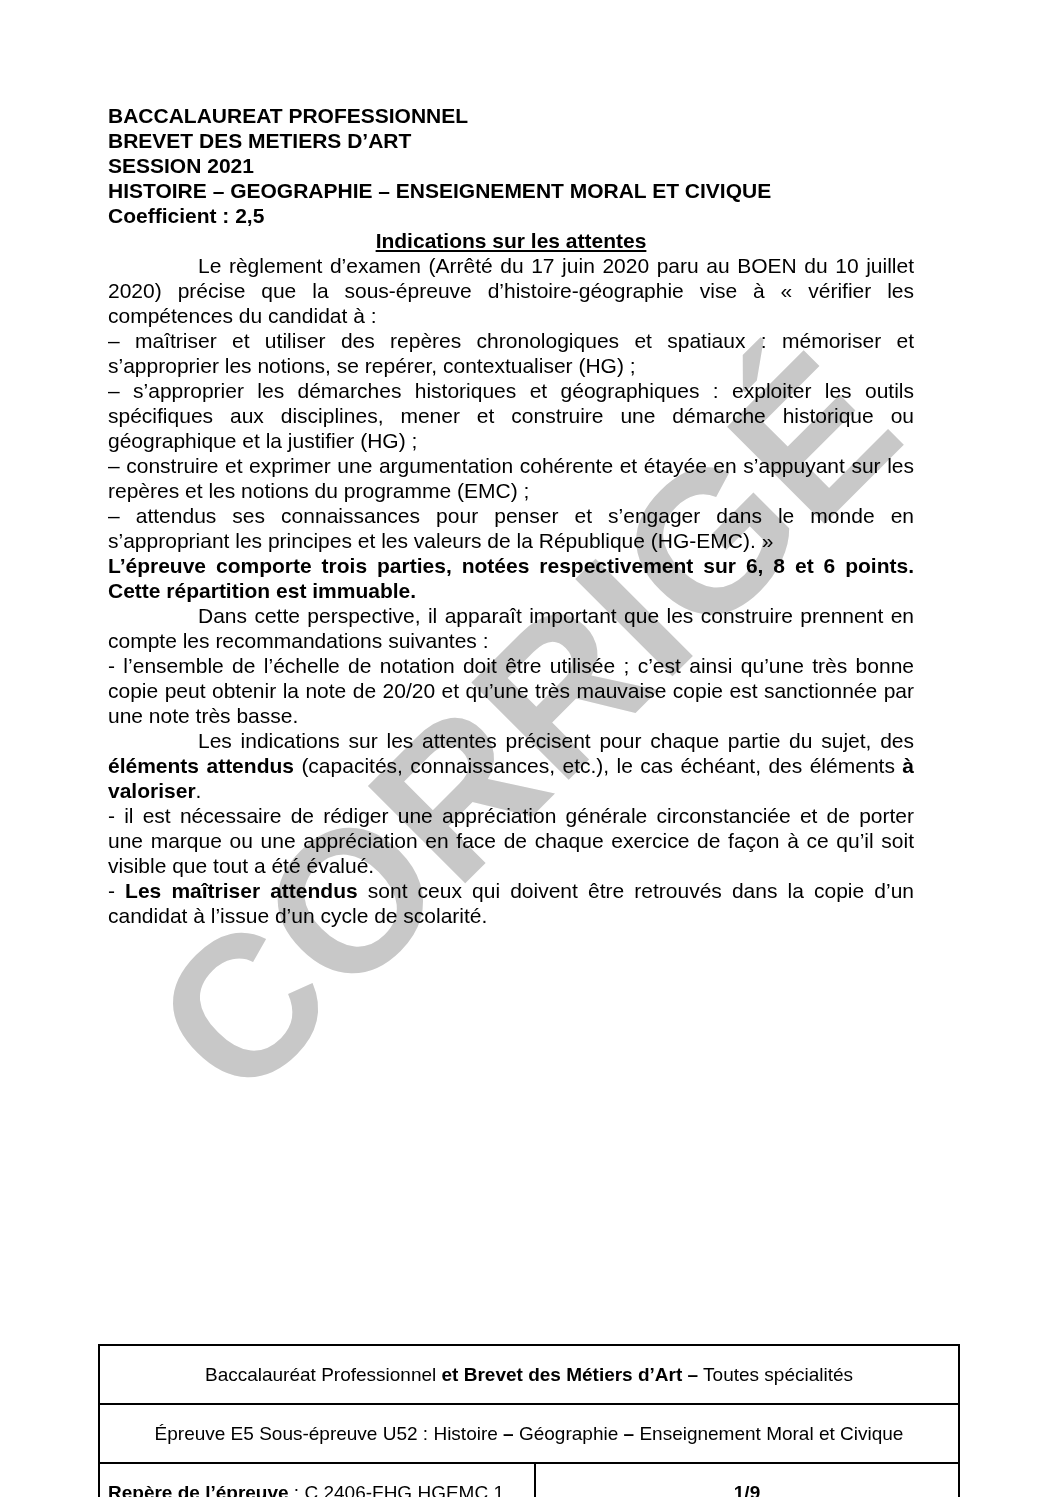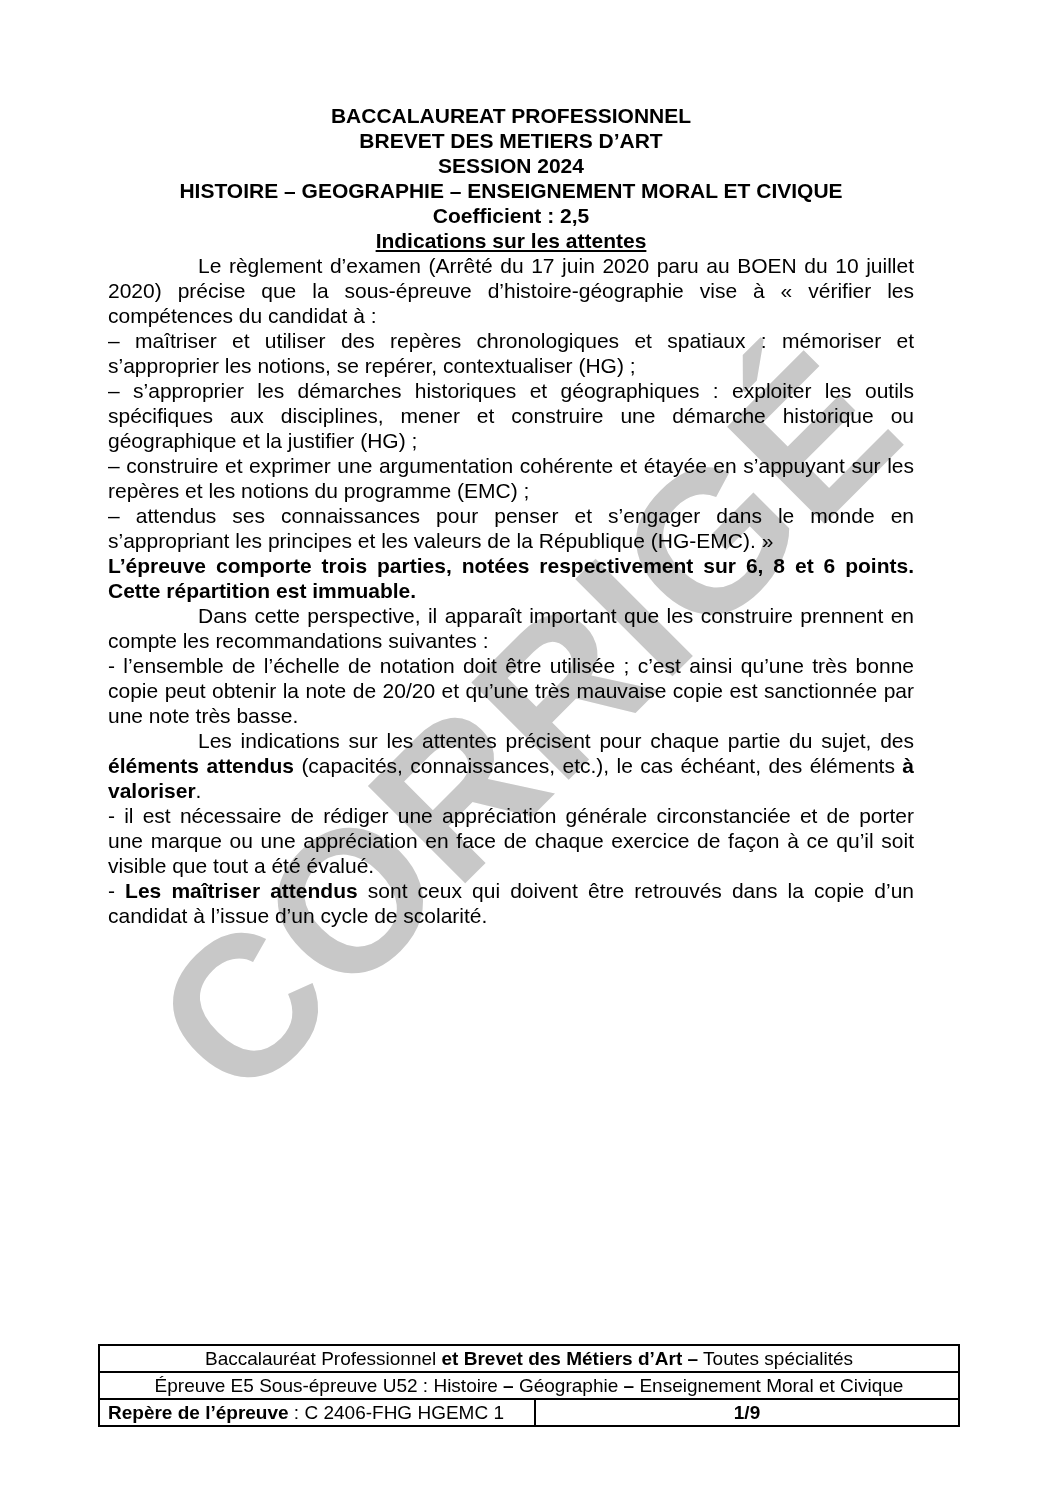--- a/index.html
+++ b/index.html
@@ -25,21 +25,21 @@
     z-index:0;
     letter-spacing:2px;
   }
   .content{
     position:absolute;
     left:108px;top:103px;
     width:806px;
     z-index:1;
   }
   .content p{margin:0;}
-  .h{text-align:center;font-weight:bold;margin-top:25px;}
+  .h{font-weight:bold;margin-top:25px;}
   .h-first{margin-top:0;}
   .section-title{
     text-align:center;font-weight:bold;
     text-decoration:underline;
     margin-top:45px;
   }
   .para{text-align:justify;}
   .indent{text-indent:90px;}
   .mt25{margin-top:25px;}
   .mt48{margin-top:48px;}
@@ -48,39 +48,39 @@
     left:98px;top:1344px;
     width:862px;
     border-collapse:collapse;
     z-index:1;
     font-size:19px;
     line-height:23px;
     color:#000;
   }
   .footer-table td{
     border:2px solid #000;
-    padding:1px 8px;
+    padding:17px 8px;
     text-align:center;
     vertical-align:middle;
   }
   .footer-table td.cell-left{text-align:left;width:418px;}
   .bold{font-weight:bold;}
 </style>
 </head>
 <body>
 
 <div class="page">
 
   <div class="watermark">CORRIGÉ</div>
 
   <div class="content">
 
     <p class="h h-first">BACCALAUREAT PROFESSIONNEL</p>
     <p class="h">BREVET DES METIERS D’ART</p>
-    <p class="h">SESSION 2024</p>
+    <p class="h">SESSION 2021</p>
     <p class="h">HISTOIRE – GEOGRAPHIE – ENSEIGNEMENT MORAL ET CIVIQUE</p>
     <p class="h">Coefficient : 2,5</p>
 
     <p class="section-title">Indications sur les attentes</p>
 
     <p class="para indent mt48">Le règlement d’examen (Arrêté du 17 juin 2020 paru au BOEN du 10 juillet 2020) précise que la sous-épreuve d’histoire-géographie vise à « vérifier les compétences du candidat à :</p>
 
     <p class="para mt25">– maîtriser et utiliser des repères chronologiques et spatiaux : mémoriser et s’approprier les notions, se repérer, contextualiser (HG) ;</p>
     <p class="para">– s’approprier les démarches historiques et géographiques : exploiter les outils spécifiques aux disciplines, mener et construire une démarche historique ou géographique et la justifier (HG) ;</p>
     <p class="para">– construire et exprimer une argumentation cohérente et étayée en s’appuyant sur les repères et les notions du programme (EMC) ;</p>

